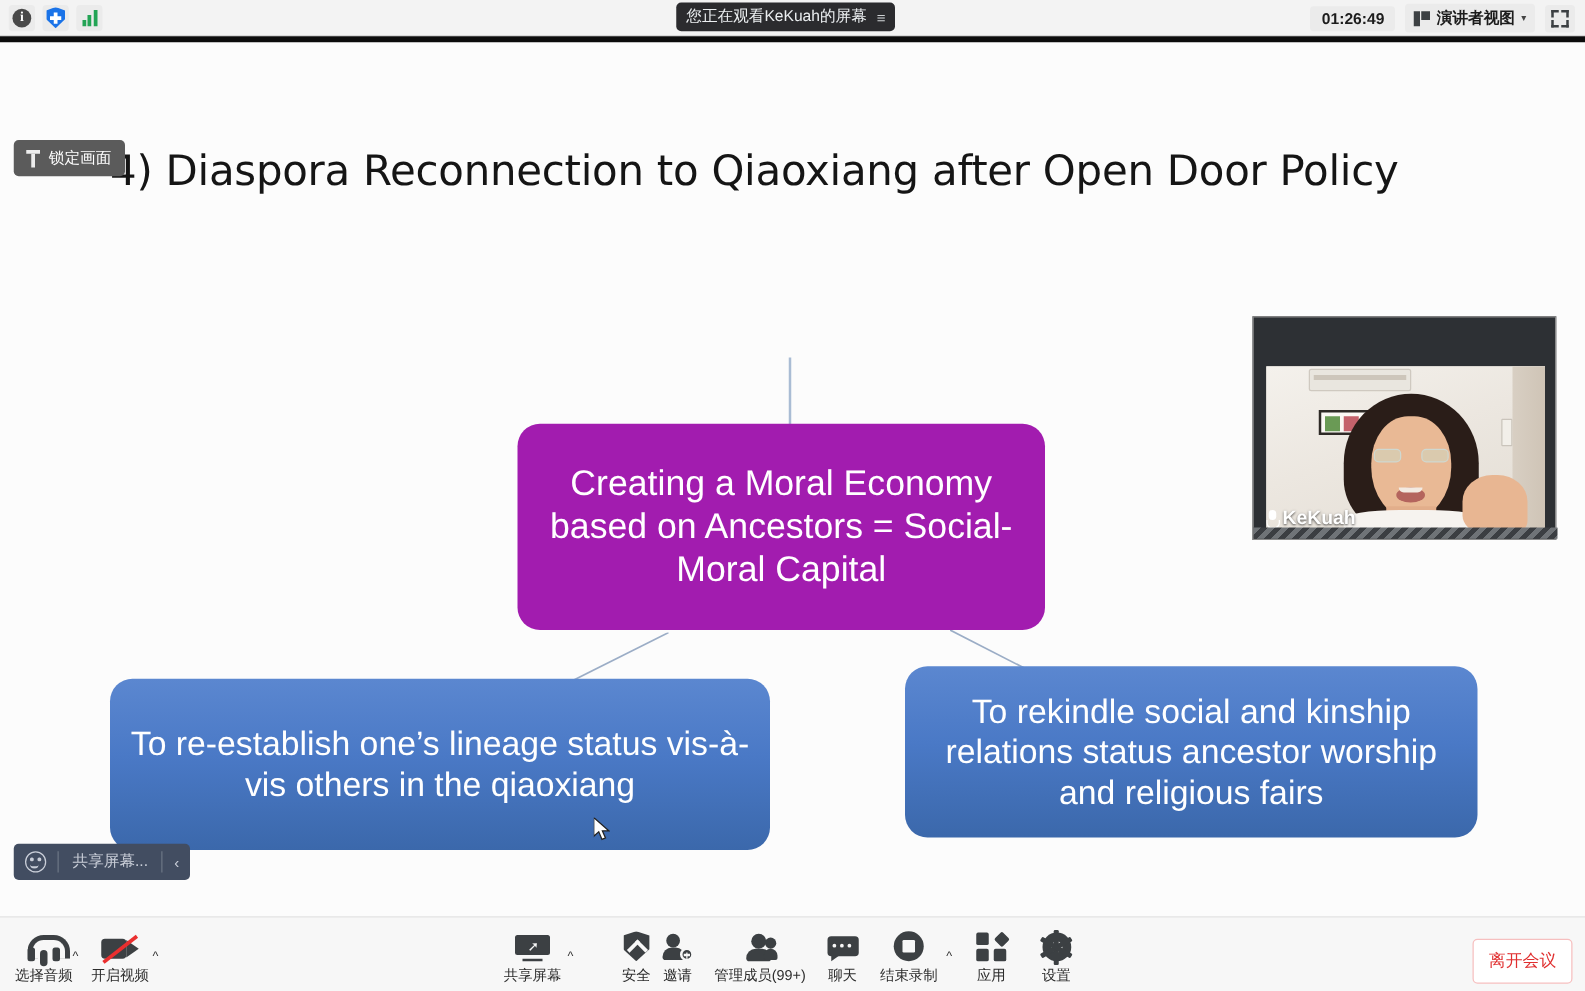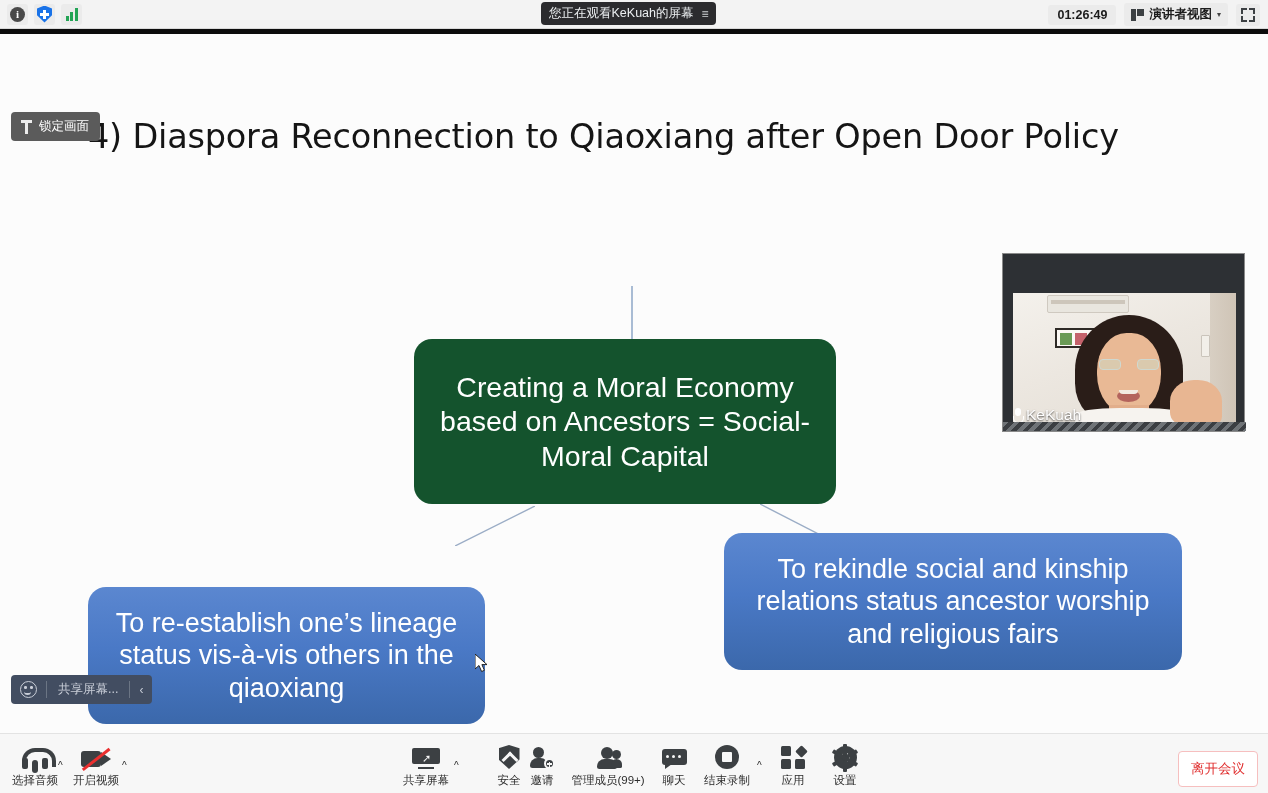--- a/index.html
+++ b/index.html
@@ -80,26 +80,26 @@
   .node { position:absolute; border-radius:16px; color:#fff; display:flex; align-items:center; justify-content:center; text-align:center; line-height:1.2; }
   .node span { display:block; padding:0 14px; }
 
   .node-top {
     left:338px; top:118px; width:589px; height:138px;
     background: linear-gradient(180deg, #5b87d0 0%, #4a79c6 45%, #35609f 100%);
     font-size:29px; border-radius:18px;
   }
   .node-mid {
     left:414px; top:305px; width:422px; height:165px;
-    background:#14532d; font-size:28.5px; border-radius:18px;
+    background:#a21caf; font-size:28.5px; border-radius:18px;
   }
   .node-left {
-    left:88px; top:509px; width:397px; height:137px;
+    left:88px; top:509px; width:528px; height:137px;
     background: linear-gradient(180deg, #5b87d0 0%, #4a79c6 45%, #3b68ab 100%);
-    font-size:27px; border-radius:18px;margin-top:44px;
+    font-size:27px; border-radius:18px;
   }
   .node-right {
     left:724px; top:499px; width:458px; height:137px;
     background: linear-gradient(180deg, #5b87d0 0%, #4a79c6 45%, #3b68ab 100%);
     font-size:27px; border-radius:18px;
   }
 
   .connector { position:absolute; background:#a9bcd4; }
   .conn-vert { left:631px; top:252px; width:1.5px; height:58px; }
   .conn-dl { left:455px; top:472px; width:80px; height:40px; }
@@ -144,21 +144,21 @@
   .door { position:absolute; right:0; top:0; width:26px; height:133px; background:linear-gradient(90deg,#d8cfc3,#cfc4b6); }
   .hair { position:absolute; left:62px; top:22px; width:108px; height:111px; background:#2a1d18; border-radius:52% 52% 40% 40%; }
   .face { position:absolute; left:84px; top:40px; width:64px; height:82px; background:#e9b995; border-radius:46% 46% 50% 50%; }
   .glass { position:absolute; top:26px; width:22px; height:11px; border:1.5px solid #cfd8d0; border-radius:4px; background:rgba(200,225,205,.45); }
   .glassL { left:2px; } .glassR { right:2px; }
   .mouth { position:absolute; left:20px; top:57px; width:23px; height:12px; background:#b4645d; border-radius:50%; }
   .mouth::after{content:"";position:absolute;left:2px;top:0;right:2px;height:4px;background:#f2eae2;border-radius:0 0 6px 6px;}
   .neck { position:absolute; left:96px; top:112px; width:40px; height:21px; background:#e2ae8b; }
   .shirt { position:absolute; left:62px; bottom:0; width:112px; height:18px; background:#f6f3ef; border-radius:40% 40% 0 0; }
   .hand { position:absolute; right:14px; bottom:0; width:52px; height:46px; background:#e8b692; border-radius:46% 46% 20% 30%; }
-  .vthumb-name { position:absolute; left:10px; bottom:7px; display:flex; align-items:center; gap:4px; color:#fff; font-size:15.5px; font-weight:normal; text-shadow:0 1px 2px rgba(0,0,0,.7); }
+  .vthumb-name { position:absolute; left:10px; bottom:7px; display:flex; align-items:center; gap:4px; color:#fff; font-size:15.5px; font-weight:bold; text-shadow:0 1px 2px rgba(0,0,0,.7); }
   .mic-ic { width:9px; height:14px; position:relative; }
   .mic-ic::before{content:"";position:absolute;left:1.5px;top:0;width:6px;height:8px;background:#fff;border-radius:3px;}
   .mic-ic::after{content:"";position:absolute;left:0;top:8px;width:9px;height:6px;border:1.5px solid #fff;border-top:none;border-radius:0 0 5px 5px;}
   .vthumb-stripe { position:absolute; left:0; bottom:0; width:243px; height:9px;
     background: repeating-linear-gradient(135deg,#6f7377 0 4px,#3b3e42 4px 8px); }
 
   
   .chatpill { position:absolute; left:11px; top:641px; height:29px; background:#424d61; border-radius:4px; display:flex; align-items:center; color:#c9ced8; font-size:12.5px; }
   .smiley { width:17px;height:17px;border-radius:50%;border:1.8px solid #c9ced8;margin:0 9px;position:relative; }
   .smiley::before{content:"";position:absolute;left:3px;top:4px;width:2.5px;height:2.5px;background:#c9ced8;border-radius:50%;box-shadow:6px 0 0 #c9ced8;}

